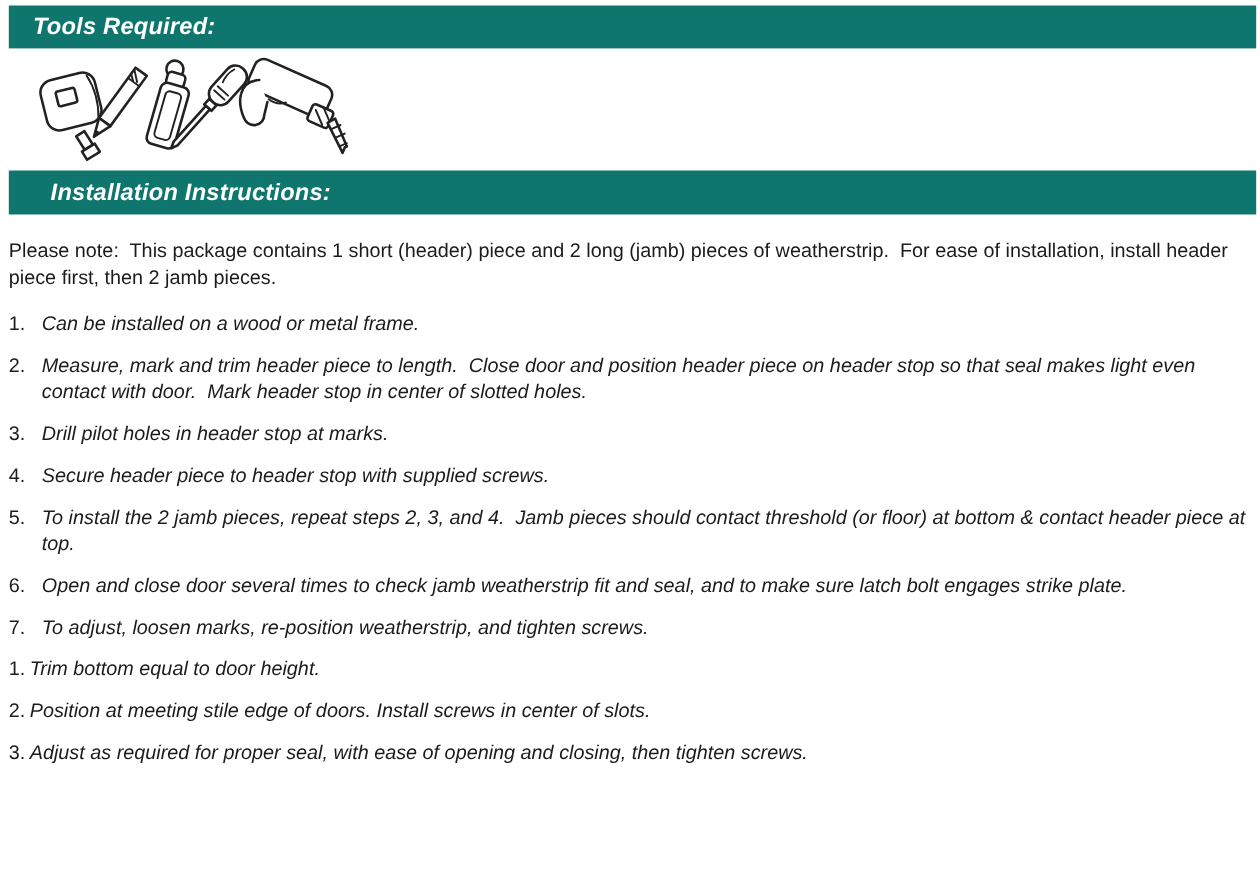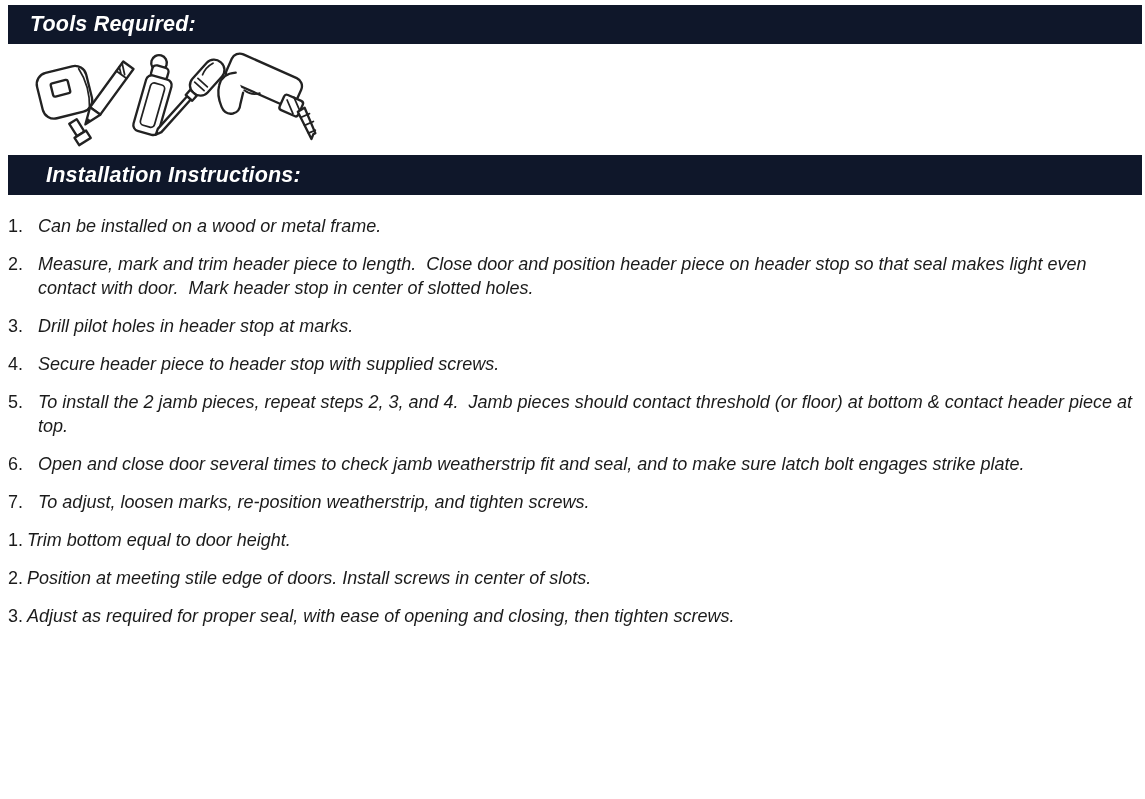--- a/index.html
+++ b/index.html
@@ -3,21 +3,21 @@
 <meta charset="utf-8">
 <style>
   html,body{margin:0;padding:0;background:#ffffff;}
   body{
     width:1145px;height:799px;overflow:hidden;position:relative;
     font-family:"Liberation Sans","DejaVu Sans",sans-serif;
     color:#1b1b1b;
   }
   .bar{
     position:absolute;left:8px;right:3px;height:39px;
-    background:#0f172a;display:flex;align-items:center;
+    background:#0f766e;display:flex;align-items:center;
   }
   .bar-title{
     color:#ffffff;font-style:italic;font-weight:bold;
     font-size:21.5px;padding-left:22px;letter-spacing:0.2px;
   }
   #tools-bar{top:5px;}
   #instructions-bar{top:155px;height:40px;padding-left:16px;}
   #tools-art{position:absolute;left:26px;top:50px;width:302px;height:100px;}
   #tools-art svg{display:block;}
   .sketch{fill:#ffffff;stroke:#222222;stroke-width:2.4;stroke-linejoin:round;stroke-linecap:round;}
@@ -95,20 +95,21 @@
   </svg>
 </div>
 
 <div class="bar" id="instructions-bar">
   <span class="bar-title">Installation Instructions:</span>
 </div>
 
 <div id="content">
 
 
+  <p class="note">Please note:  This package contains 1 short (header) piece and 2 long (jamb) pieces of weatherstrip.  For ease of installation, install header piece first, then 2 jamb pieces.</p>
 
   <ol class="steps">
     <li>
         <span class="num">1.</span>
         <span class="txt">Can be installed on a wood or metal frame.</span>
       </li>
     <li>
         <span class="num">2.</span>
         <span class="txt">Measure, mark and trim header piece to length.  Close door and position header piece on header stop so that seal makes light even contact with door.  Mark header stop in center of slotted holes.</span>
       </li>

